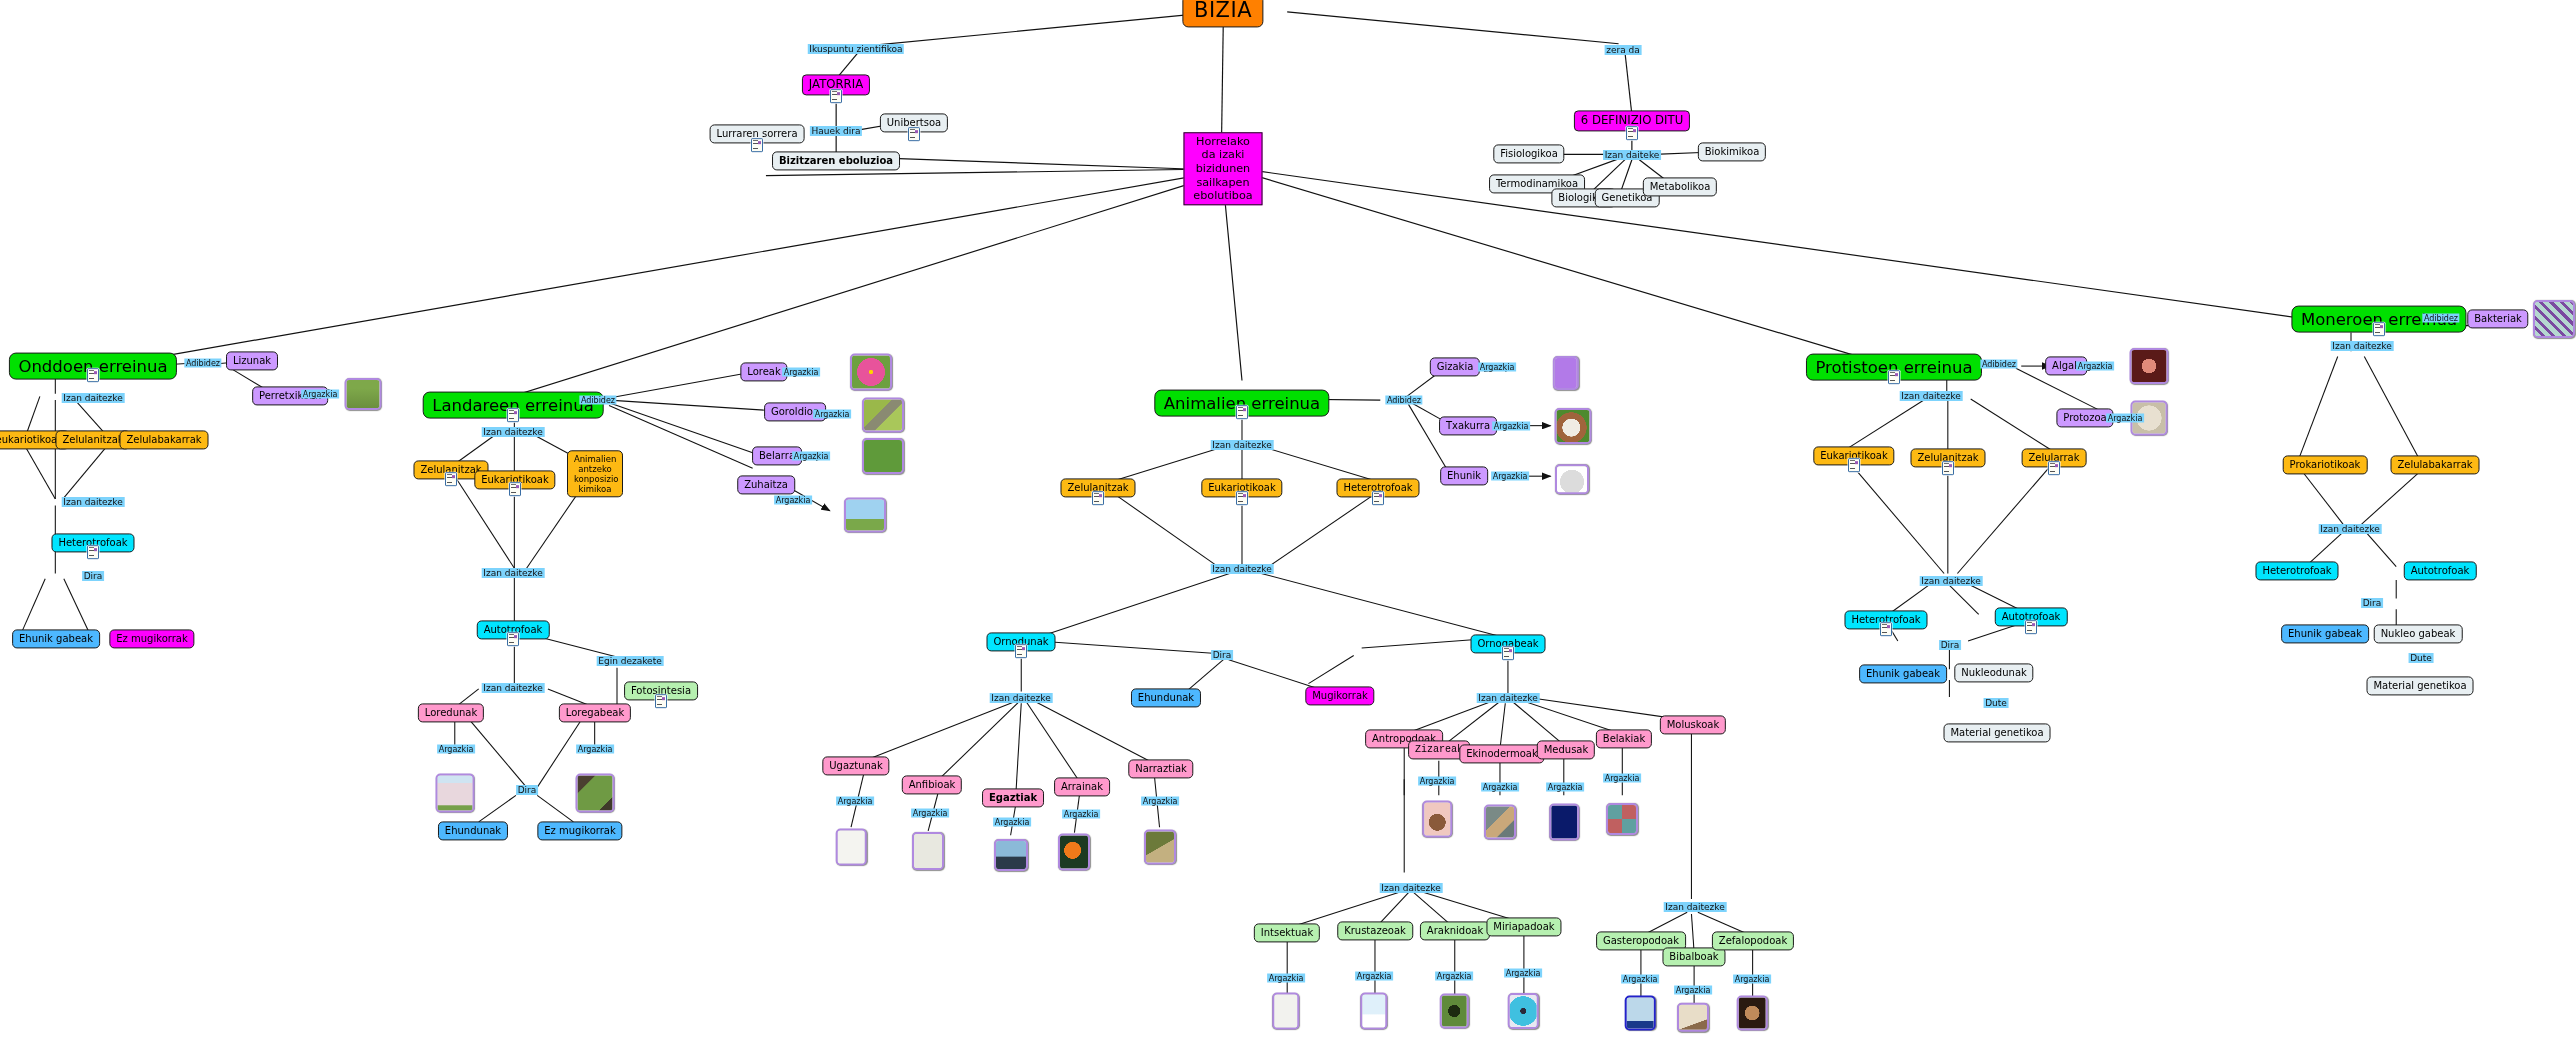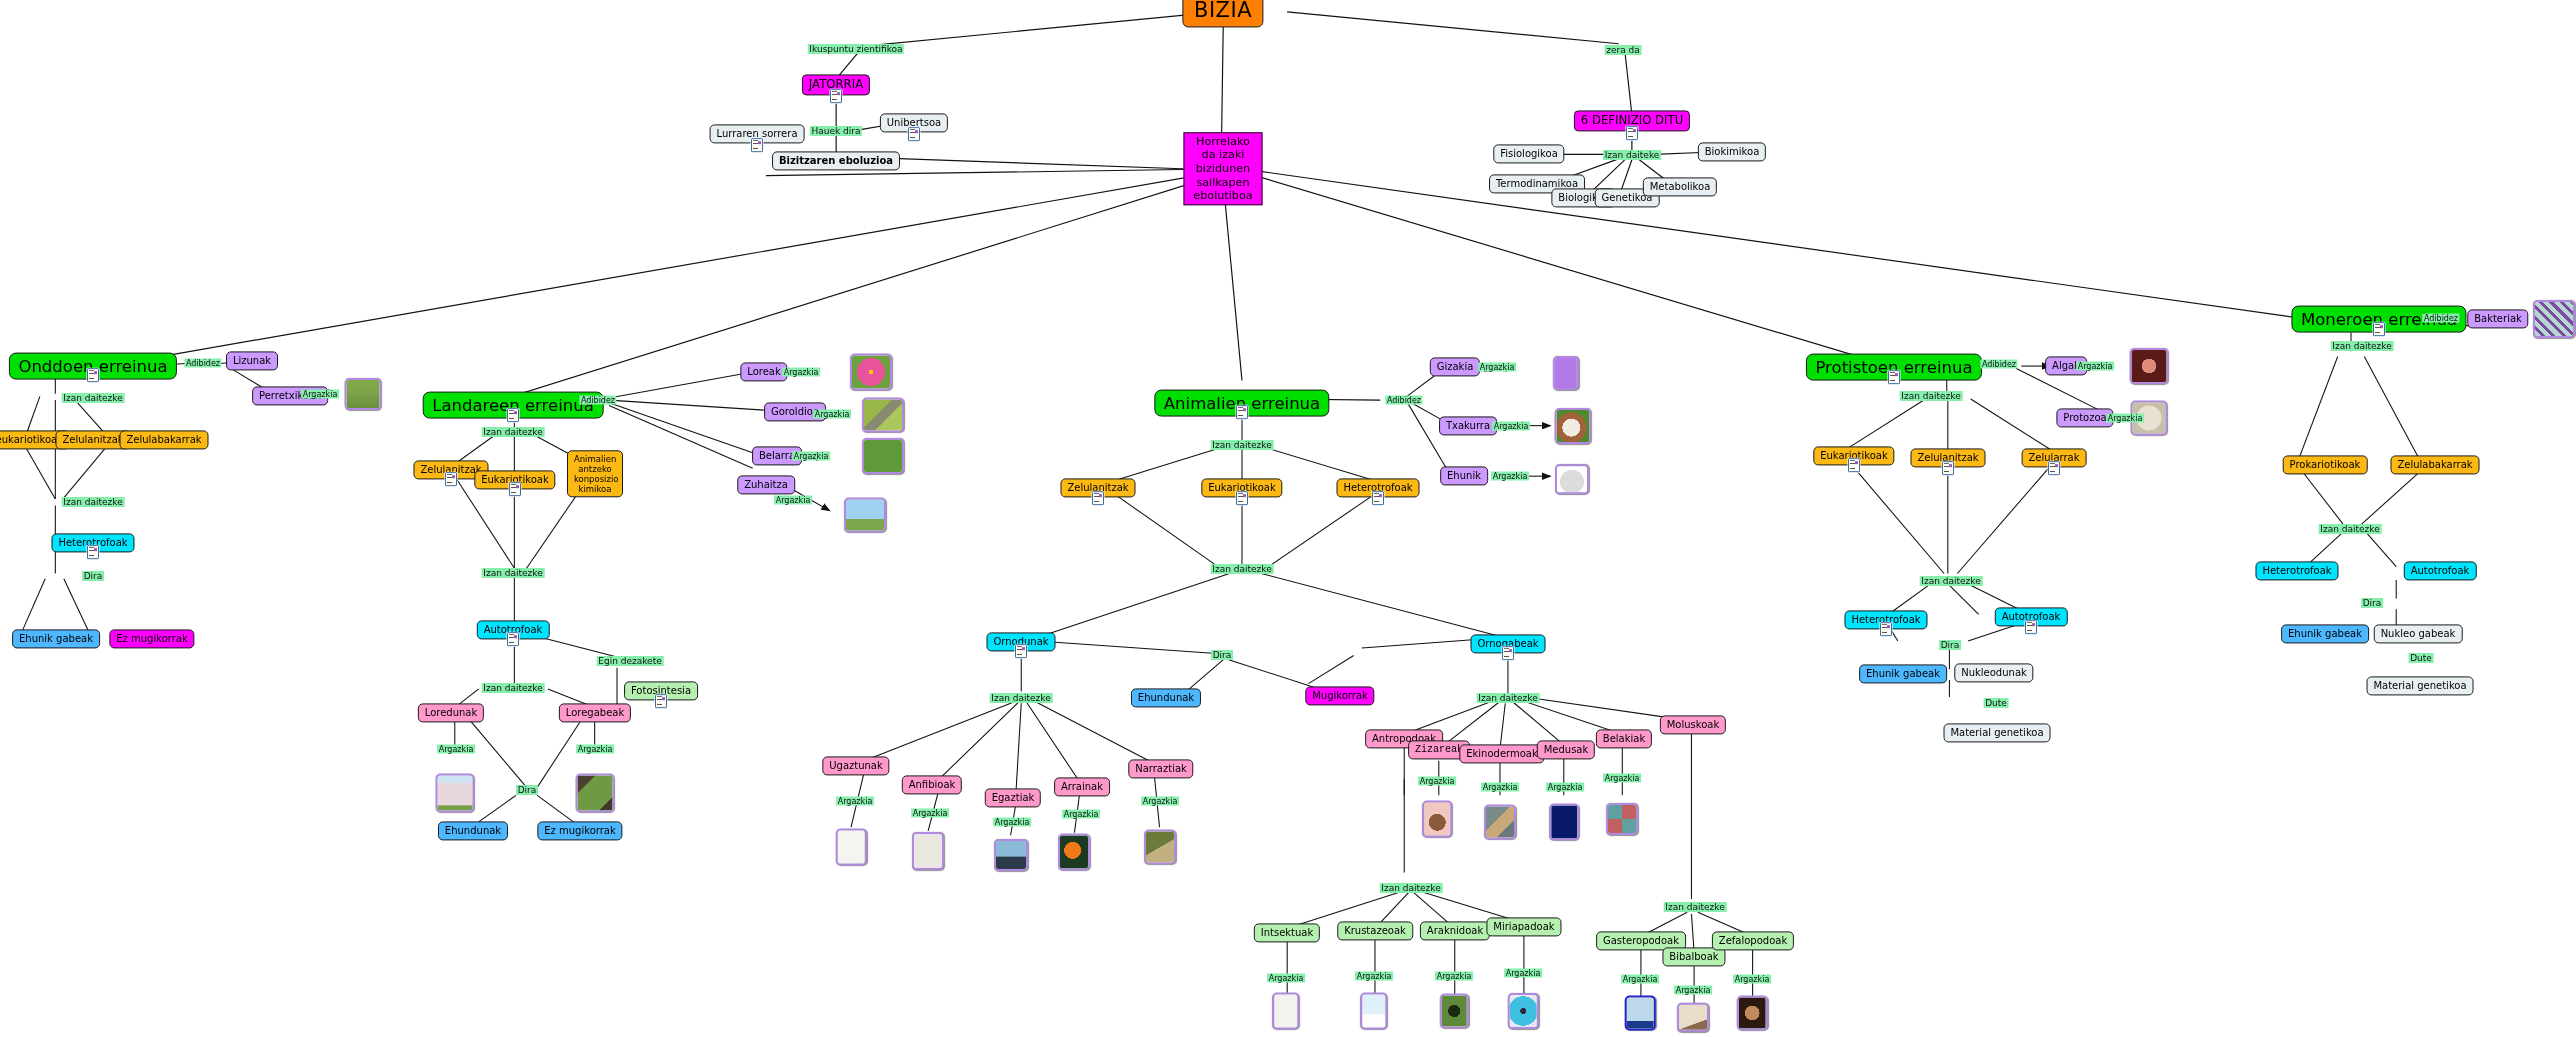--- a/index.html
+++ b/index.html
@@ -17,21 +17,21 @@
   .kingdom{background:#00e000;border-width:1.3px;border-radius:7px;font-size:16.5px;padding:2.7px 8.5px;}
   .plain{background:#e8eff2;font-size:10px;}
   .orange{background:#fdb913;font-size:10px;}
   .cyan{background:#00e5ff;font-size:10px;}
   .lilac{background:#cc99ff;font-size:10px;}
   .pink{background:#ff99cc;font-size:10px;}
   .blue{background:#4db8ff;font-size:10px;}
   .mag2{background:#ff00ff;font-size:10px;}
   .green-l{background:#b6f0b0;font-size:10px;}
   .lbl{position:absolute;transform:translate(-50%,-50%);font-size:9px;color:#111;
-       background:#86efac;padding:0 1.6px;white-space:nowrap;z-index:6;}
+       background:#7dd3fc;padding:0 1.6px;white-space:nowrap;z-index:6;}
   .lbl.sm{font-size:8px;}
   .photo{position:absolute;transform:translate(-50%,-50%);border:2.7px solid #b089e0;
          border-radius:4.8px;box-shadow:0.5px 0.5px 1.1px rgba(0,0,0,.45);z-index:4;overflow:hidden;
          background:#ddd;}
   .photo i{display:block;width:100%;height:100%;}
   .docicon{position:absolute;width:10px;height:11.7px;background:#fdfdf5;
            border:0.9px solid #3a6ea5;border-radius:1.1px;z-index:7;
            transform:translate(-50%,-50%);box-shadow:0 0 0 0.5px #fff;}
   .docicon::before{content:"";position:absolute;left:1.1px;top:1.1px;right:3.7px;bottom:1.1px;
            background:repeating-linear-gradient(to bottom,#555 0 0.5px,transparent 0.5px 1.6px);}
@@ -378,21 +378,21 @@
 <div class="lbl" style="left:1242px;top:569px;">Izan daitezke</div>
 
 <div class="node cyan" style="left:1021px;top:642px;">Ornodunak</div>
 <div class="docicon" style="left:1021px;top:651px;"></div>
 <div class="lbl" style="left:1222px;top:655px;">Dira</div>
 <div class="node blue" style="left:1166px;top:698px;">Ehundunak</div>
 <div class="node mag2" style="left:1340px;top:696px;">Mugikorrak</div>
 <div class="lbl" style="left:1021px;top:698px;">Izan daitezke</div>
 <div class="node pink" style="left:856px;top:766px;">Ugaztunak</div>
 <div class="node pink" style="left:932px;top:785px;">Anfibioak</div>
-<div class="node pink" style="left:1013px;top:798px;">Egaztiak</div>
+<div class="node pink" style="left:1013px;top:798px;font-weight:bold;">Egaztiak</div>
 <div class="node pink" style="left:1082px;top:787px;">Arrainak</div>
 <div class="node pink" style="left:1161px;top:769px;">Narraztiak</div>
 <div class="lbl sm" style="left:855px;top:801px;">Argazkia</div>
 <div class="lbl sm" style="left:930px;top:813px;">Argazkia</div>
 <div class="lbl sm" style="left:1012px;top:822px;">Argazkia</div>
 <div class="lbl sm" style="left:1081px;top:814px;">Argazkia</div>
 <div class="lbl sm" style="left:1160px;top:801px;">Argazkia</div>
 <div class="photo" style="left:851px;top:847px;width:26.6px;height:33px;">
       <i style="background:#f4f4f0"></i>
     </div>

